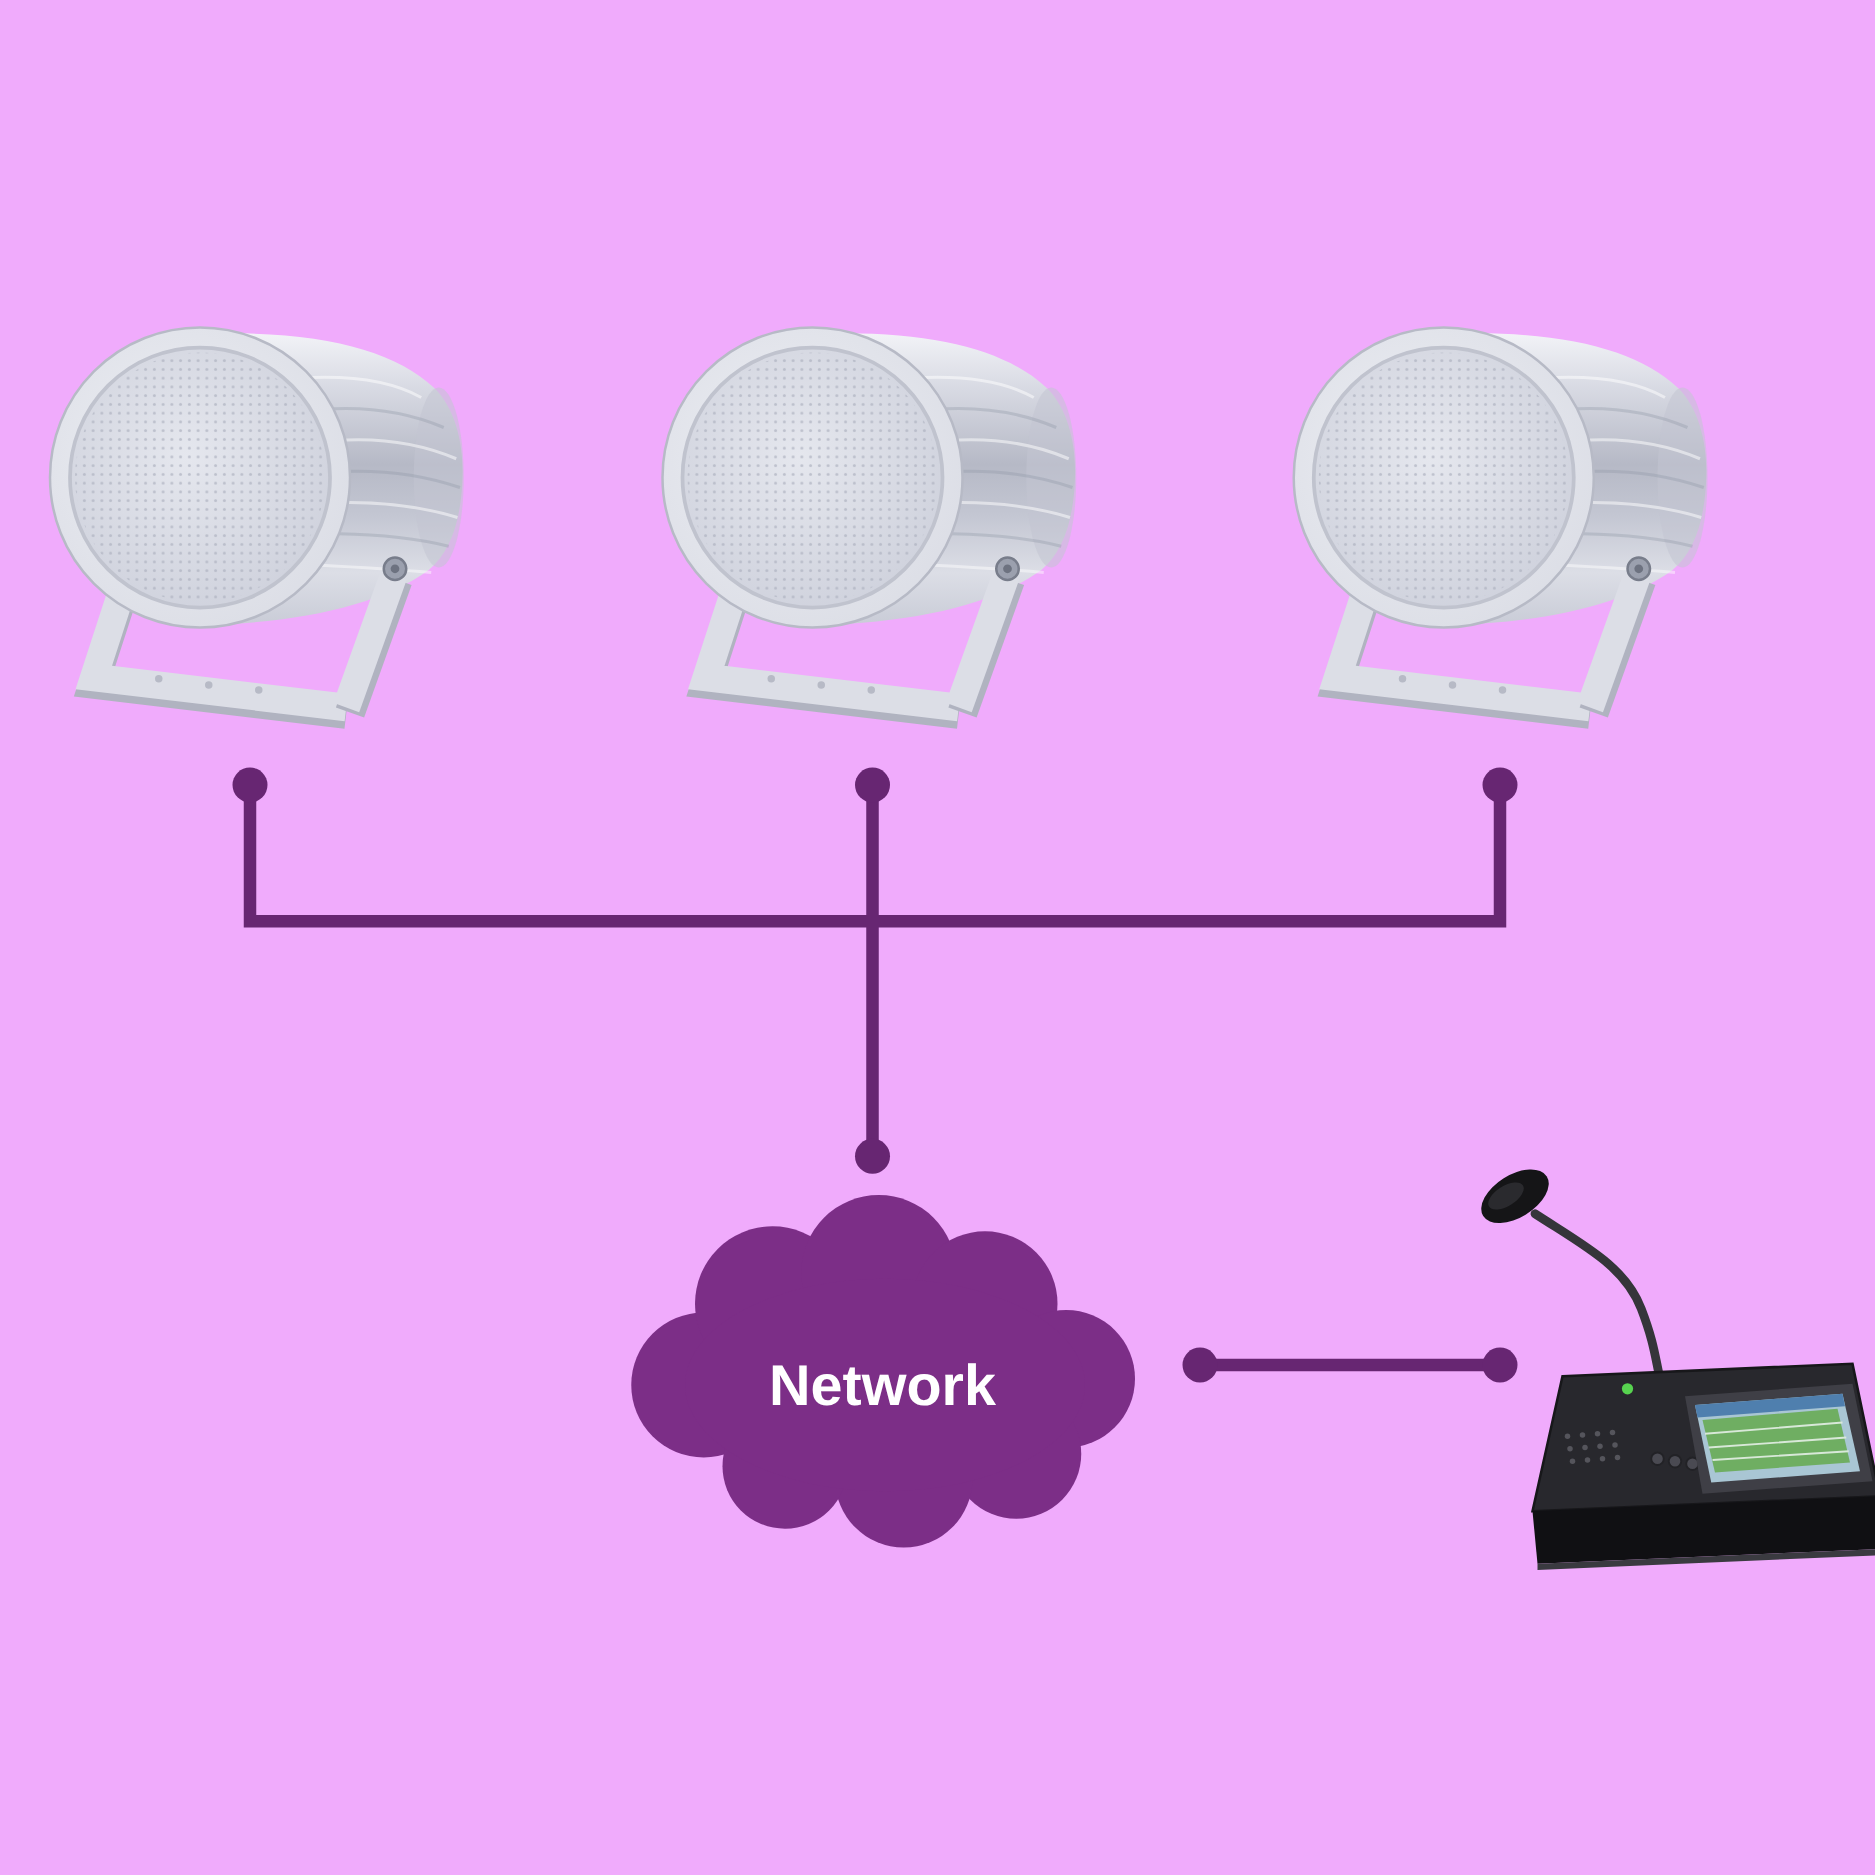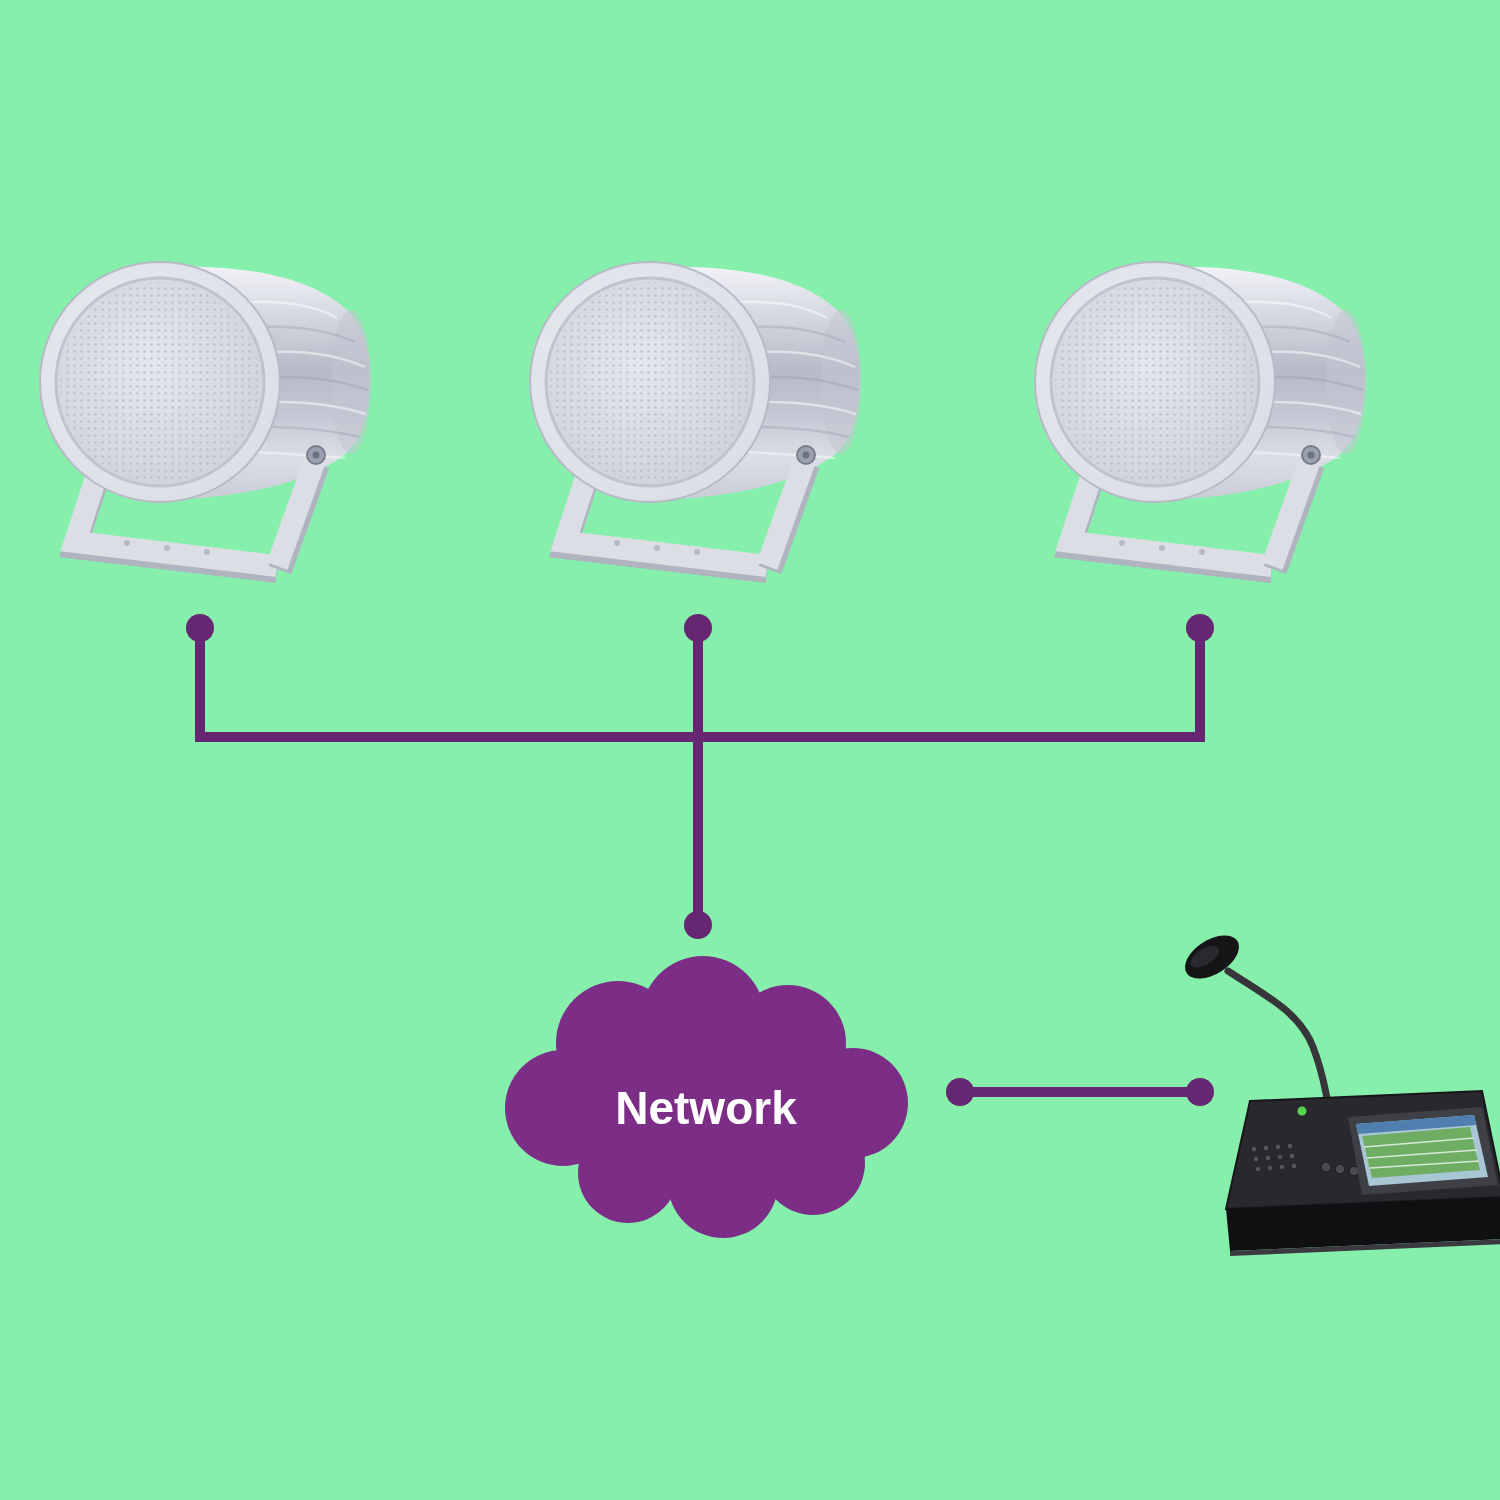--- a/index.html
+++ b/index.html
@@ -1,19 +1,19 @@
 <!DOCTYPE html>
 <html><head>
 <meta charset="utf-8">
 <style>
   html,body{margin:0;padding:0;background:#ffffff;}
   .canvas{
     position:relative;
     width:1500px;height:1500px;
-    background:#86efac;
+    background:#f0abfc;
     overflow:hidden;
     font-family:"Liberation Sans", sans-serif;
   }
   .abs{position:absolute;}
   svg{display:block;}
   .net-label{
     font-family:"Liberation Sans", sans-serif;
     font-weight:bold;
     font-size:46px;
     fill:#ffffff;

